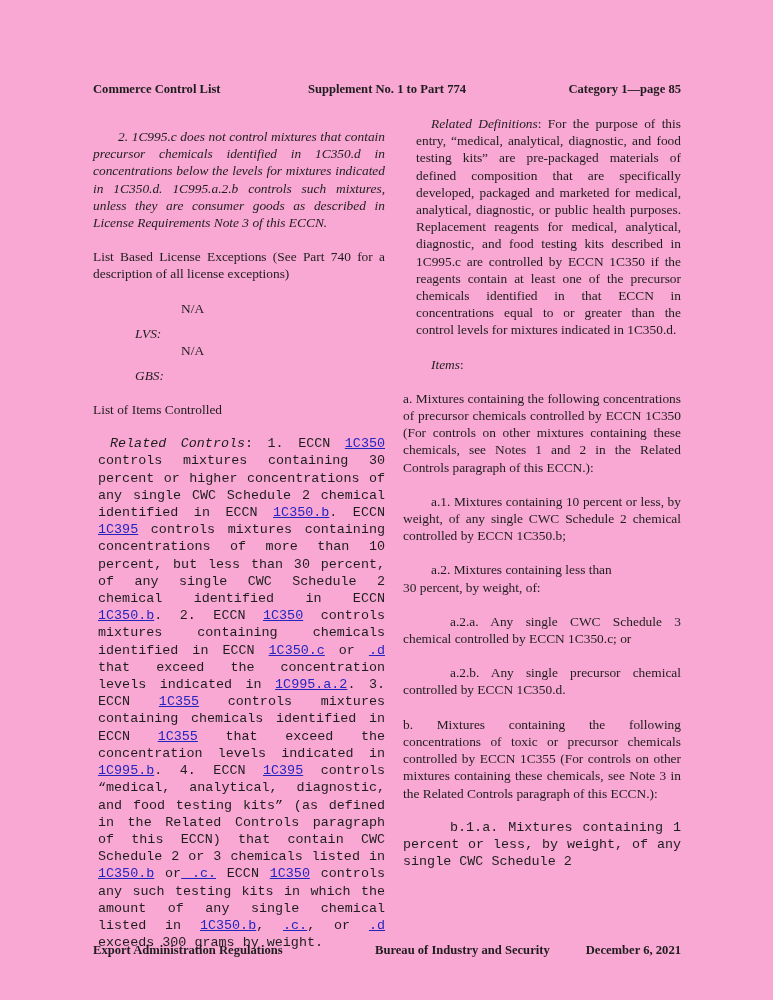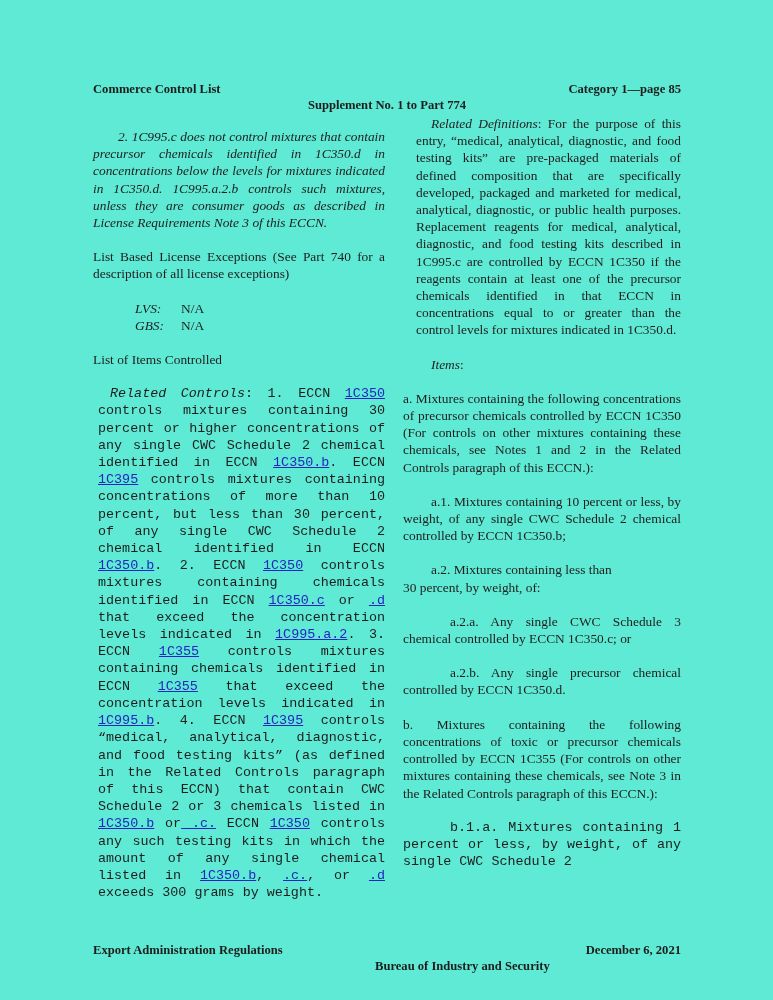--- a/index.html
+++ b/index.html
@@ -4,36 +4,36 @@
 <style>
   html, body {
     margin: 0;
     padding: 0;
     background: #ffffff;
   }
   .page {
     position: relative;
     width: 773px;
     height: 1000px;
-    background: #5eead4;
+    background: #f9a8d4;
     font-family: "Liberation Serif", "DejaVu Serif", serif;
     color: #1d1d1d;
     overflow: hidden;
   }
   
   .runhead {
     position: absolute;
     left: 93px;
     width: 588px;
     font-size: 12.6px;
     font-weight: bold;
     white-space: nowrap;
   }
   .runhead .rh-left   { position: absolute; left: 0; top: 0; }
-  .runhead .rh-center { position: absolute; left: 50%; top: 16px; transform: translateX(-50%); }
+  .runhead .rh-center { position: absolute; left: 50%; top: 0; transform: translateX(-50%); }
   .runhead .rh-right  { position: absolute; right: 0; top: 0; }
   .header { top: 82px; }
   .footer { top: 943px; }
   .footer .rh-center  { left: 282px; transform: none; }
   
   .columns {
     position: absolute;
     top: 115px;
     left: 93px;
     width: 588px;
@@ -55,21 +55,21 @@
   .hang-sm { margin-left: 5px;  text-indent: 12px; }  
   .hang    { margin-left: 13px; text-indent: 15px; }
   .seg-i { font-style: italic; margin-top: 16px; }
   .seg-b { font-weight: normal; }
   .seg-a {
     text-decoration: underline;
     cursor: pointer;
   }
   .lic-rows { margin: 0 0 17px 0; }
   .lic-row  { display: flex; margin-left: 42px; }
-  .lic-label { width: 46px; font-style: italic; }
+  .lic-label { width: 46px; font-style: italic; margin-top: 25px; }
 </style>
 </head>
 <body>
 
 <div class="page">
 
   <div class="runhead header">
     <span class="rh-left">Commerce Control List</span>
     <span class="rh-center">Supplement No. 1 to Part 774</span>
     <span class="rh-right">Category 1—page 85</span>

